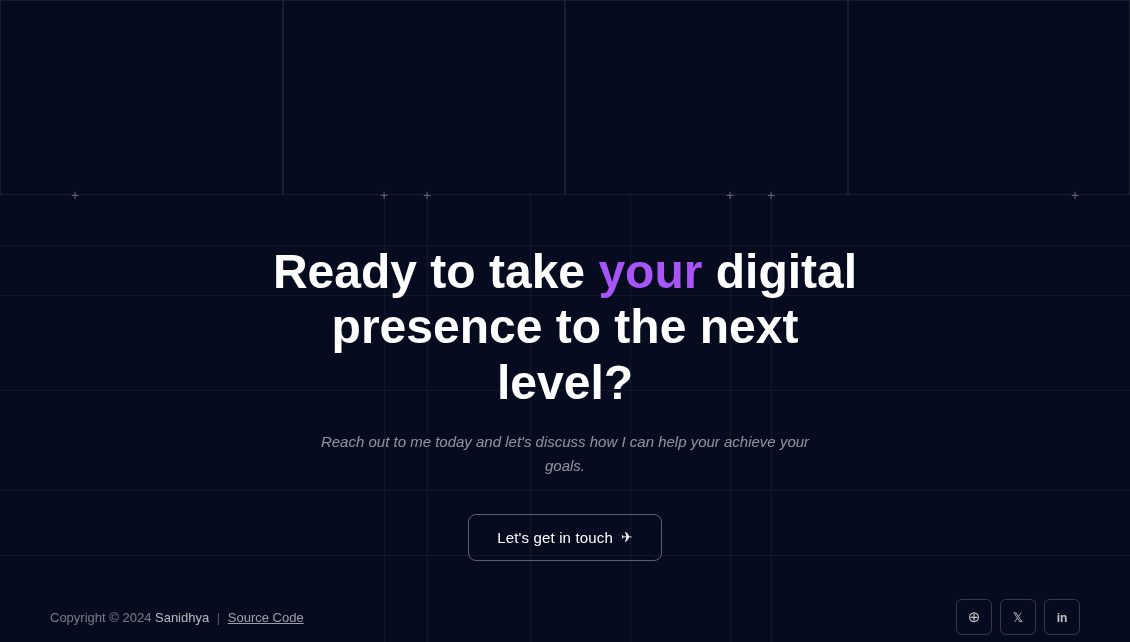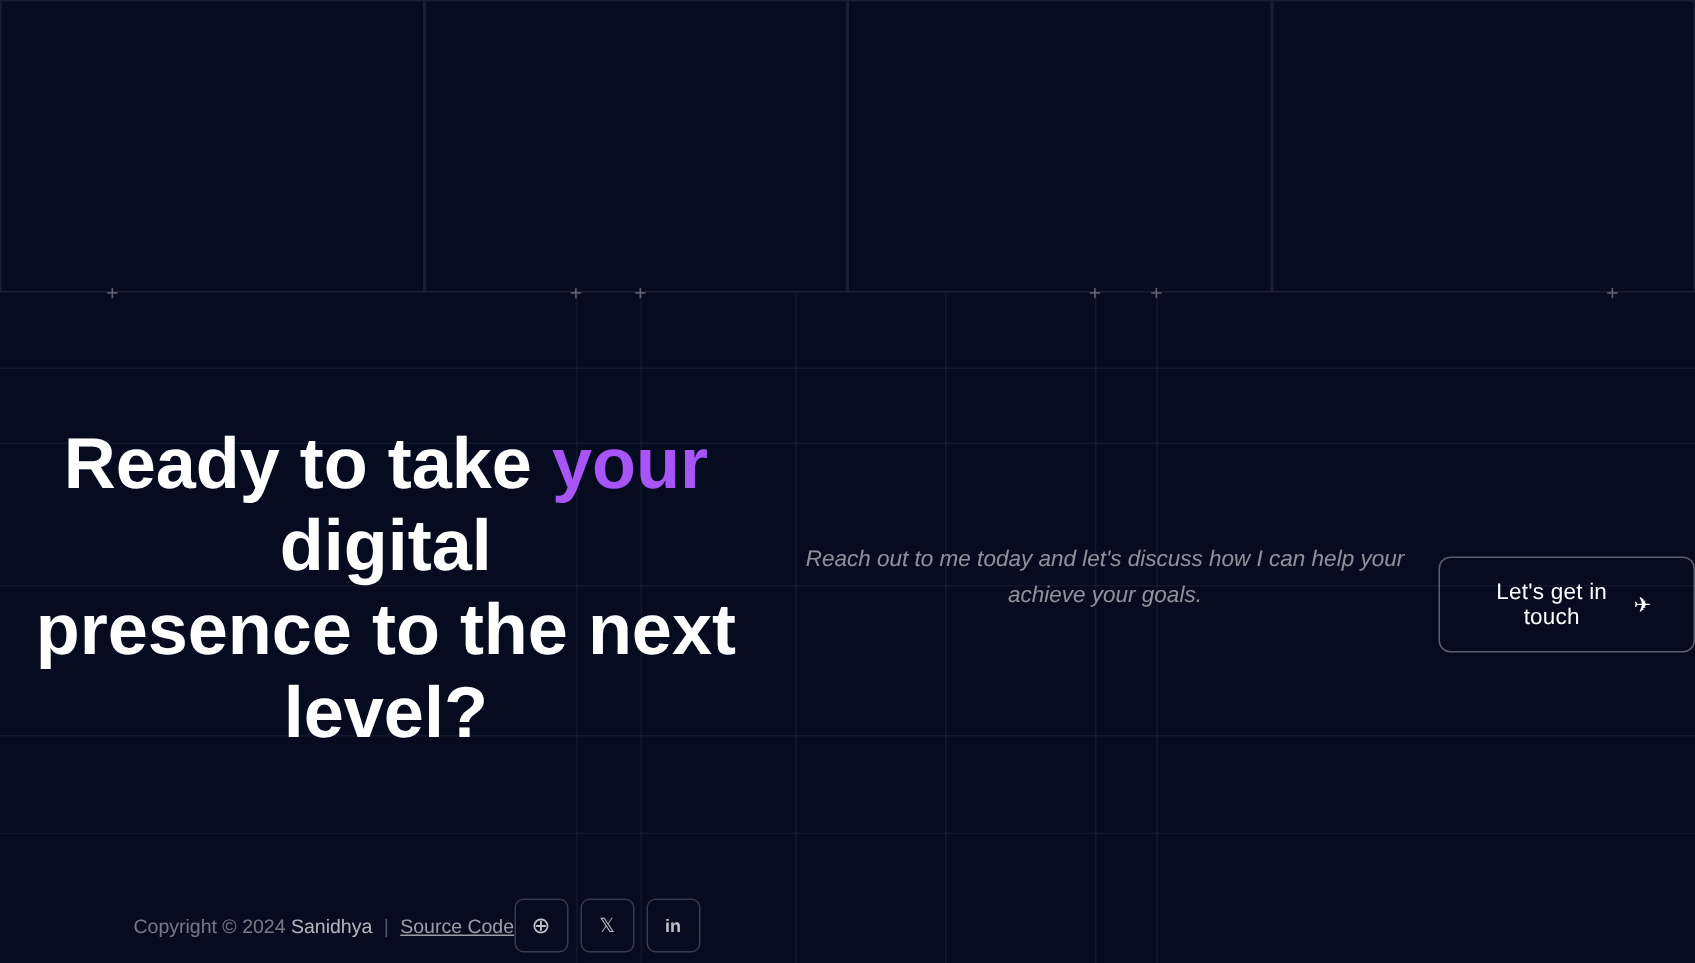--- a/index.html
+++ b/index.html
@@ -59,21 +59,21 @@
     }
 
     
     .main-content {
       position: absolute;
       top: 195px;
       left: 0;
       right: 0;
       bottom: 0;
       display: flex;
-      flex-direction: row;
+      flex-direction: column;
       align-items: center;
       justify-content: center;
       padding-bottom: 32px;
     }
 
     .headline {
       font-size: 48px;
       font-weight: 800;
       color: #ffffff;
       text-align: center;
@@ -117,22 +117,22 @@
 
     
     .footer {
       position: absolute;
       bottom: 0;
       left: 0;
       right: 0;
       height: 50px;
       display: flex;
       align-items: center;
-      padding: 0 65px;
-      margin-left: 24px;
+      justify-content: space-between;
+      padding: 0 50px;
     }
 
     .footer-left {
       font-size: 13px;
       color: rgba(255,255,255,0.45);
     }
 
     .footer-left .name-link {
       color: rgba(255,255,255,0.7);
       text-decoration: none;

